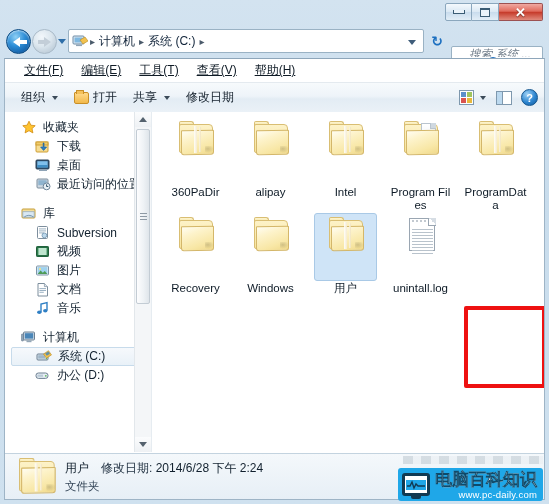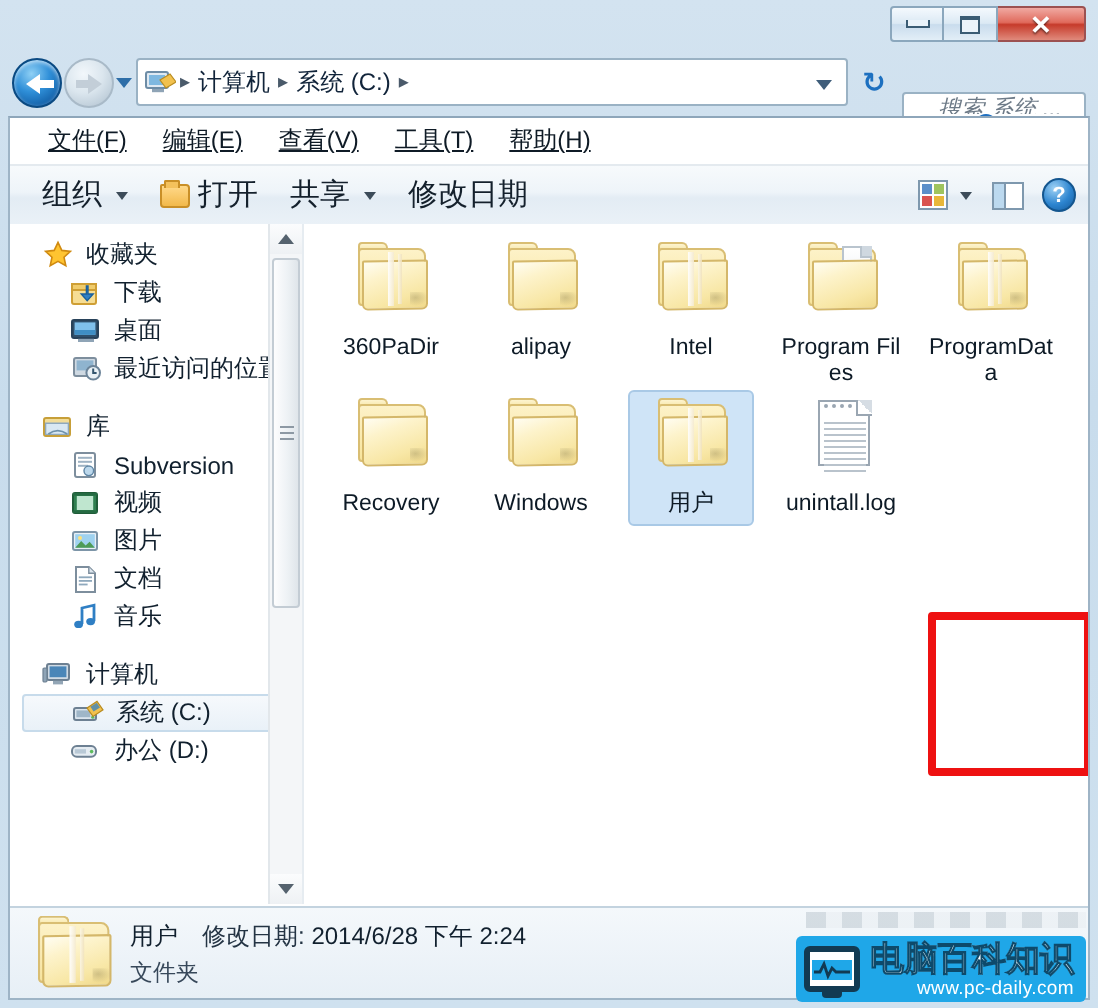--- a/index.html
+++ b/index.html
@@ -99,21 +99,21 @@
     height:23px;background:#ffffff;border-bottom:1px solid #e4eaef;
     display:flex;align-items:center;padding-left:10px;
   }
   .menuitem{padding:2px 9px;color:#0f1b26;font-size:12px;text-decoration:underline;}
   .toolbar{
     height:29px;
     background:linear-gradient(180deg,#f7fafc 0%,#eef4f9 45%,#e3ecf4 55%,#eaf1f7 100%);
     border-bottom:1px solid #b9cbd9;
     display:flex;align-items:center;padding-left:8px;position:relative;
   }
-  .tbitem{display:flex;align-items:center;padding:3px 8px;color:#14202c;font-size:15px;gap:4px;}
+  .tbitem{display:flex;align-items:center;padding:3px 8px;color:#14202c;font-size:12px;gap:4px;}
   .caret{width:0;height:0;border-left:3.5px solid transparent;border-right:3.5px solid transparent;border-top:4px solid #3c4b59;margin-left:3px;}
   .tbfolder{
     width:15px;height:12px;background:linear-gradient(180deg,#ffd98a 0%,#f2b94b 100%);
     border:1px solid #c98f27;border-radius:1px 2px 2px 2px;position:relative;box-sizing:border-box;
   }
   .tbfolder:before{content:"";position:absolute;left:1px;top:-3px;width:6px;height:3px;background:#f4c15c;border:1px solid #c98f27;border-bottom:none;border-radius:1px 1px 0 0;}
   .tbright{position:absolute;right:6px;top:0;height:29px;display:flex;align-items:center;gap:2px;}
   .viewicon{width:15px;height:15px;display:grid;grid-template-columns:1fr 1fr;grid-template-rows:1fr 1fr;gap:1px;border:1px solid #7e98ae;box-sizing:border-box;padding:1px;background:#fdfefe;}
   .viewicon i{display:block;}
   .paneicon{width:16px;height:14px;border:1px solid #7e98ae;box-sizing:border-box;background:#ffffff;display:flex;}
@@ -166,21 +166,21 @@
     display:flex;flex-wrap:wrap;align-content:flex-start;
     padding:4px 0 0 6px;
   }
   .cell{
     width:75px;padding-top:4px;display:flex;flex-direction:column;align-items:center;
     position:relative;box-sizing:border-box;
   }
   .cellicon{width:48px;height:46px;position:relative;}
   .celllabel{
     font-size:11.5px;color:#0d1a26;text-align:center;line-height:13px;
-    margin-top:2px;width:64px;word-break:break-all;
+    margin-top:20px;width:64px;word-break:break-all;
   }
   .cell.selected .selbg{
     position:absolute;left:6px;top:1px;width:63px;height:68px;
     background:#cfe4f7;border:1px solid #a9c9e6;border-radius:3px;box-sizing:border-box;
   }
   .cell.selected .cellicon,.cell.selected .celllabel{position:relative;z-index:2;}
   .redbox{
     position:absolute;left:312px;top:194px;width:82px;height:82px;
     border:4px solid #ee1111;border-radius:2px;box-sizing:border-box;z-index:6;pointer-events:none;
   }
@@ -329,22 +329,22 @@
       <div class="searchph">搜索 系统 ...</div>
       <div class="searchicon"></div>
     </div>
   </div>
 
   <div class="client">
 
     <div class="menubar">
       <div class="menuitem">文件(F)</div>
       <div class="menuitem">编辑(E)</div>
+      <div class="menuitem">工具(T)</div>
       <div class="menuitem">查看(V)</div>
-      <div class="menuitem">工具(T)</div>
       <div class="menuitem">帮助(H)</div>
     </div>
 
     <div class="toolbar">
       <div class="tbitem">
         <span>组织</span>
         <span class="caret"></span>
       </div>
       <div class="tbitem">
         <span class="tbfolder"></span>

